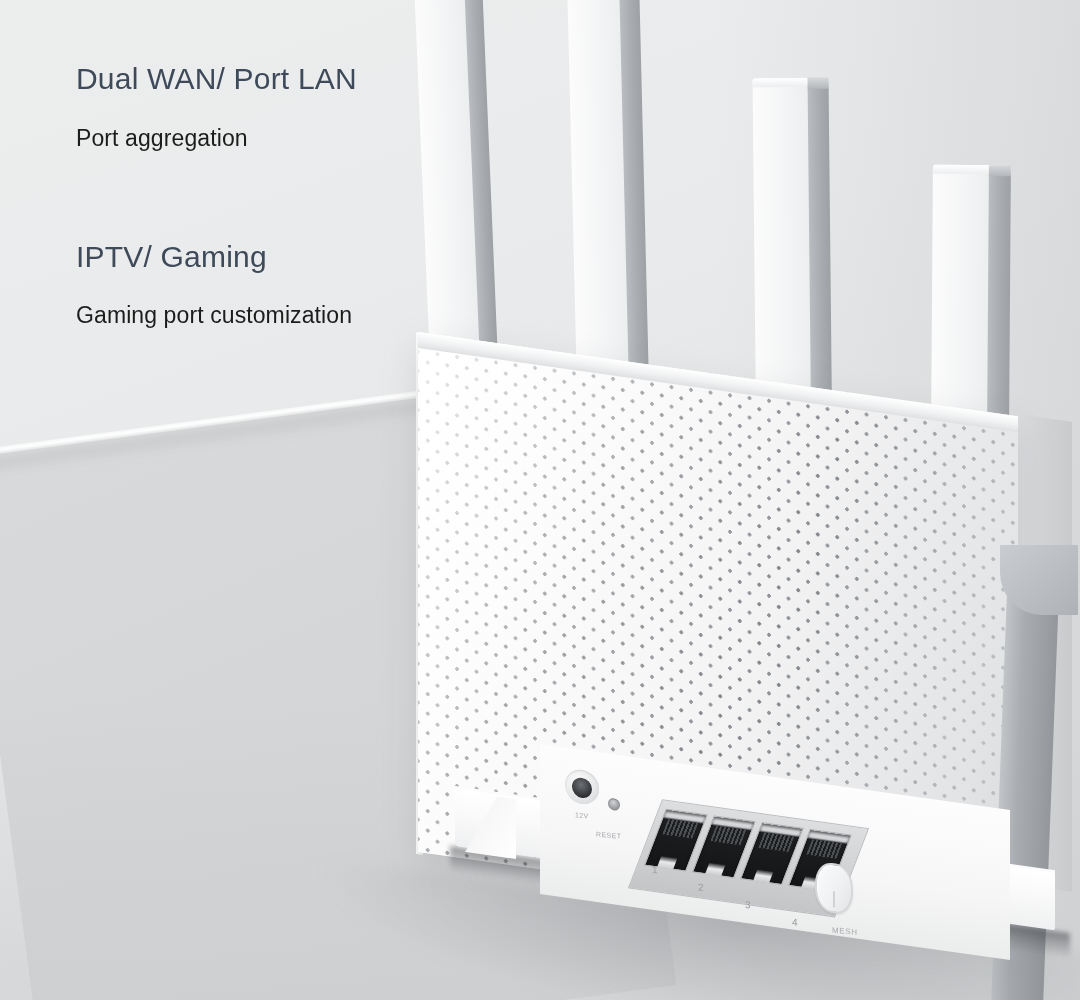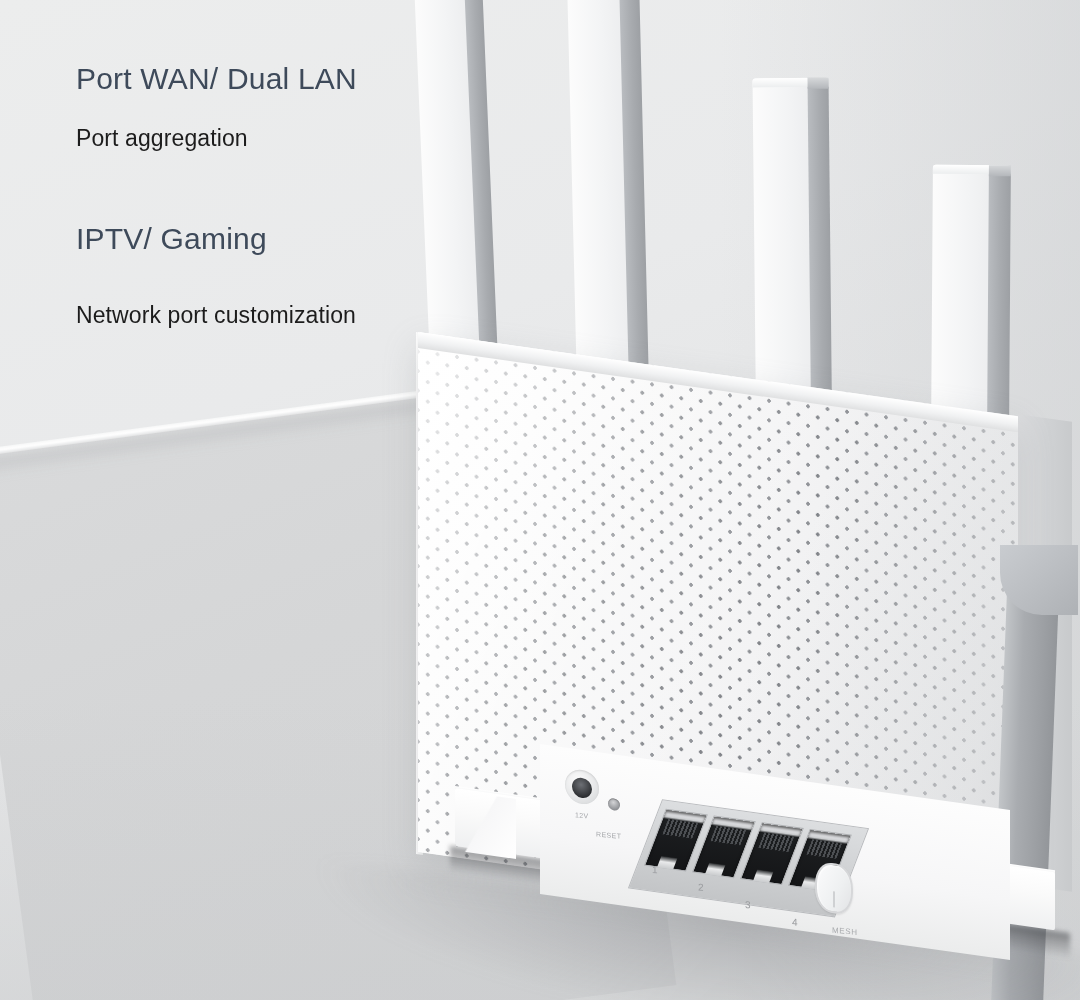--- a/index.html
+++ b/index.html
@@ -322,26 +322,26 @@
       <div class="port-num" style="left:158px;top:115px;">2</div>
       <div class="port-num" style="left:205px;top:126px;">3</div>
       <div class="port-num" style="left:252px;top:137px;">4</div>
 
       <div class="mesh-btn"></div>
       <div class="lbl-micro lbl-mesh">MESH</div>
     </div>
   </div>
 
   <div class="caption-block" style="top:62px;">
-    <div class="cap-title" style="color:#3e4a5a;">Port WAN/ Dual LAN</div>
+    <div class="cap-title" style="color:#3e4a5a;">Dual WAN/ Port LAN</div>
   </div>
   <div class="caption-block" style="top:120px;">
     <div class="cap-sub" style="color:#1c1c1c;">Port aggregation</div>
   </div>
 
-  <div class="caption-block" style="top:222px;">
+  <div class="caption-block" style="top:240px;">
     <div class="cap-title" style="color:#3e4a5a;">IPTV/ Gaming</div>
   </div>
   <div class="caption-block" style="top:297px;">
-    <div class="cap-sub" style="color:#1c1c1c;">Network port customization</div>
+    <div class="cap-sub" style="color:#1c1c1c;">Gaming port customization</div>
   </div>
 
 </div>
 
 </body></html>

